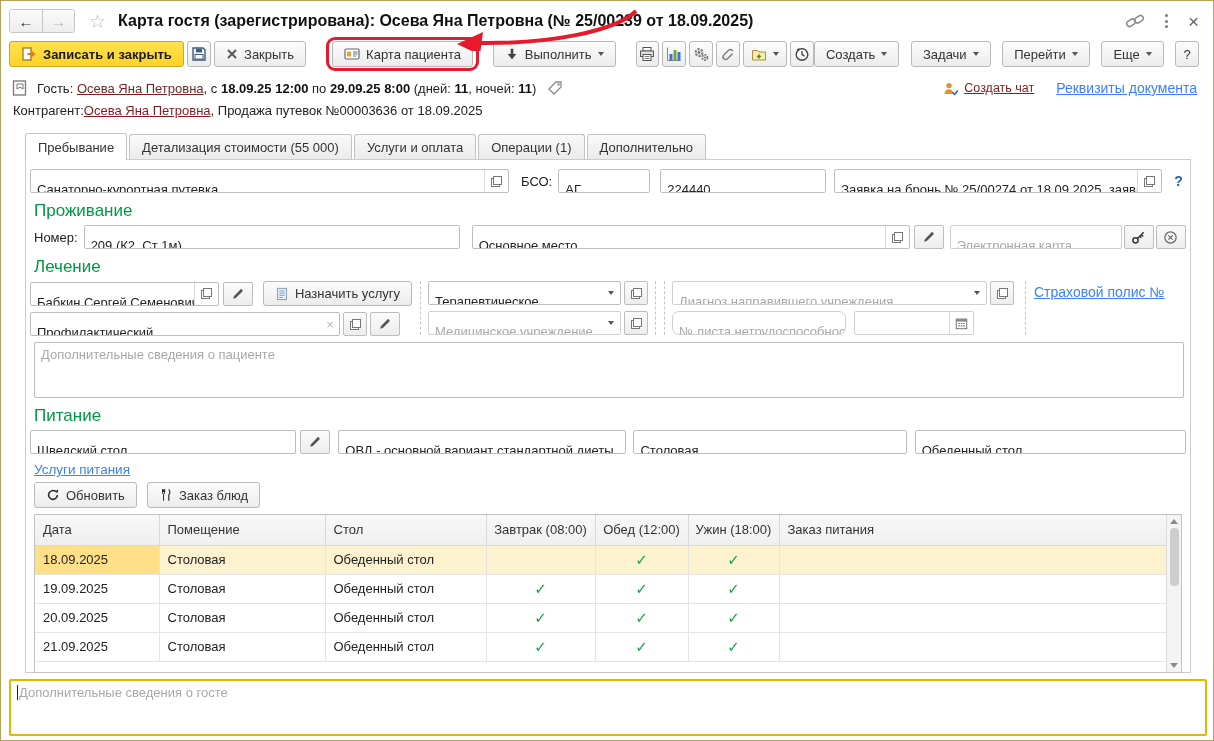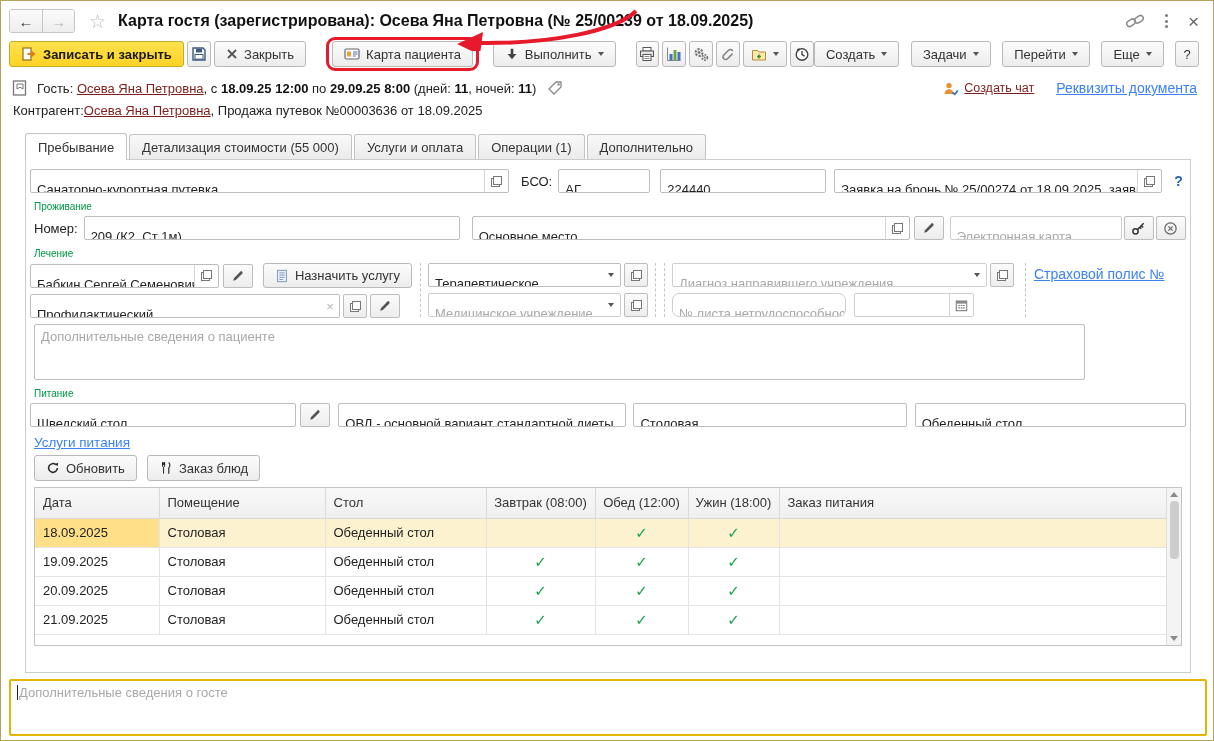--- a/index.html
+++ b/index.html
@@ -53,24 +53,24 @@
   .ph { color:#a8a8a8; }
   .field.disabled { border-color:#cfcfcf; }
   .fopen { width:24px; align-self:stretch; border-left:1px solid #d6d6d6; display:flex; align-items:center; justify-content:center; }
   .fdrop { width:18px; align-self:stretch; display:flex; align-items:center; justify-content:center; }
   .fclear { width:18px; align-self:stretch; display:flex; align-items:center; justify-content:center; color:#b5b5b5; font-size:13px; }
   .ico-open { width:11px; height:11px; position:relative; display:inline-block; }
   .ico-open::before { content:""; position:absolute; left:0; bottom:0; width:7px; height:7px; border:1px solid #777; background:#fff; }
   .ico-open::after { content:""; position:absolute; right:0; top:0; width:7px; height:7px; border:1px solid #777; background:#fff; }
   .sqbtn { width:24px; height:24px; border:1px solid #bdbdbd; border-radius:2px; background:linear-gradient(#fbfbfb,#ededed); display:inline-flex; align-items:center; justify-content:center; flex:none; }
   .sqbtn.wide { width:30px; }
-  .sect { font-size:10px; color:#009845; margin:8px 0 4px 4px; }
+  .sect { font-size:17px; color:#009845; margin:8px 0 4px 4px; }
   .qmark { color:#2262ac; font-weight:bold; font-size:14px; }
   .dash-group { border-left:1px dashed #c6c6c6; border-right:1px dashed #c6c6c6; padding:0 7px; display:flex; flex-direction:column; gap:6px; }
-  .notes { border:1px solid #bdbdbd; border-radius:2px; height:56px; padding:4px 6px; color:#a8a8a8; margin:6px 0 0 4px; width:1051px; }
+  .notes { border:1px solid #bdbdbd; border-radius:2px; height:56px; padding:4px 6px; color:#a8a8a8; margin:6px 0 0 4px; width:1150px; }
   .foot-notes { margin:6px 8px 0 8px; width:1198px; height:57px; border:2px solid #e3b700; border-radius:2px; padding:4px 6px; color:#a8a8a8; background:#fff; display:flex; align-items:flex-start; }
   .caret-line { width:1px; height:15px; background:#222; margin-right:1px; }
 
   
   .tbl-wrap { position:relative; margin:6px 16px 0 4px; width:1148px; height:159px; border:1px solid #c3c3c3; overflow:hidden; background:#fff; }
   table { border-collapse:collapse; table-layout:fixed; width:1133px; }
   th { height:30px; background:linear-gradient(#f8f8f8,#efefef); border:1px solid #d9d9d9; border-top:none; font-weight:normal; text-align:left; padding:0 8px; color:#333; overflow:hidden; white-space:nowrap; }
   th.cnt { text-align:center; padding:0 2px; }
   td { height:29px; border:1px solid #e4e4e4; padding:0 8px; overflow:hidden; white-space:nowrap; }
   td.chk { text-align:center; color:#15a24a; font-weight:bold; font-size:15px; }

